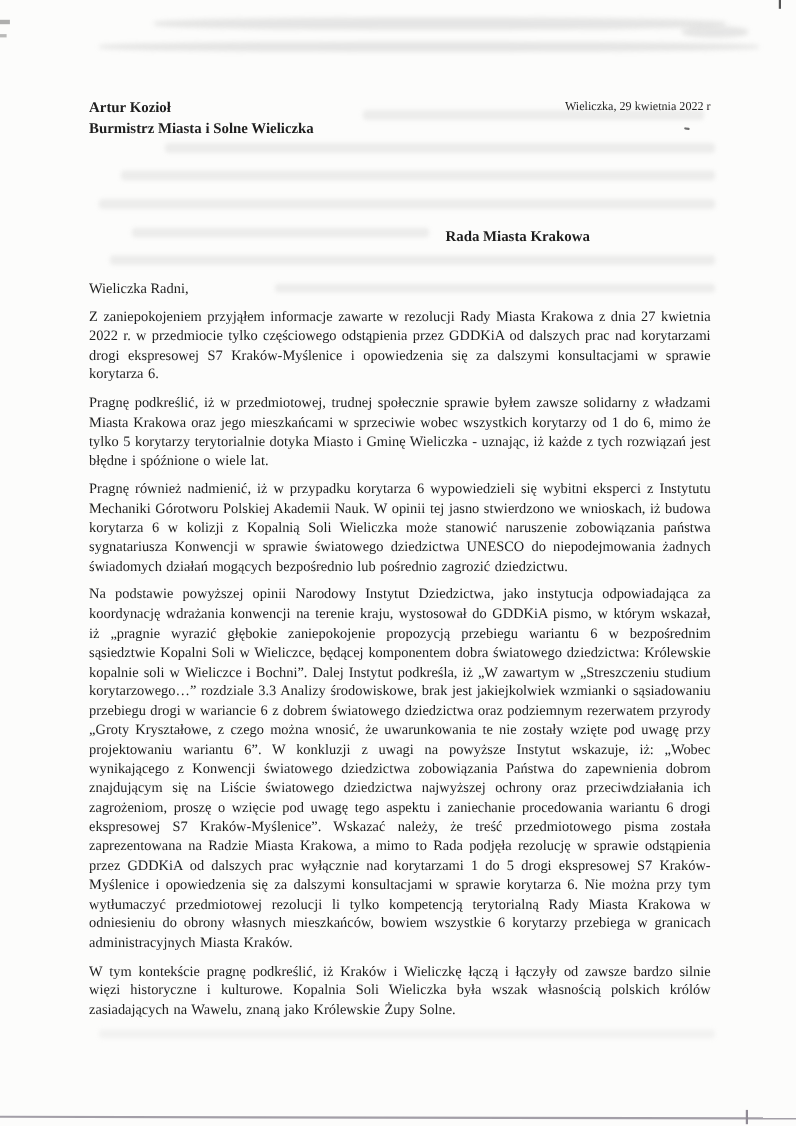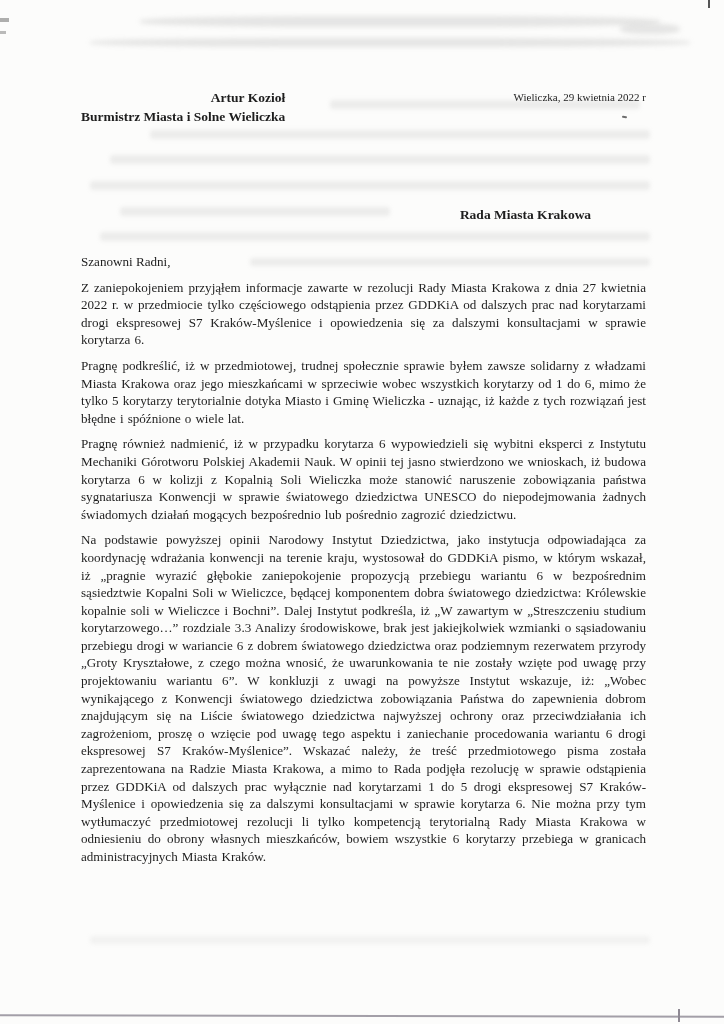--- a/index.html
+++ b/index.html
@@ -30,35 +30,33 @@
   .header-row {
     display: flex;
     justify-content: space-between;
     align-items: flex-start;
   }
   .sender-block {
     font-weight: bold;
     font-size: 13.5px;
     line-height: 19px;
     white-space: nowrap;
-    text-align: right;
   }
   .place-date {
     font-size: 11px;
     line-height: 19px;
     white-space: nowrap;
   }
   .recipient {
     margin-top: 79px;
     padding-left: 324px;
     font-weight: bold;
     font-size: 13.5px;
     line-height: 19px;
     white-space: nowrap;
-    text-align: center;
   }
   .salutation {
     margin-top: 29px;
   }
   .body p.para {
     margin: 8px 0 0 0;
     text-align: justify;
     text-justify: inter-word;
     word-spacing: 0.06em;
   }
@@ -121,27 +119,28 @@
     <div class="header-row">
       <div class="sender-block">
         <div>Artur Kozioł</div>
         <div>Burmistrz Miasta i Solne Wieliczka</div>
       </div>
       <div class="place-date">Wieliczka, 29 kwietnia 2022 r</div>
     </div>
 
     <div class="recipient">Rada Miasta Krakowa</div>
 
-    <div class="salutation">Szanowni Radni,</div>
+    <div class="salutation">Wieliczka Radni,</div>
 
     <div class="body">
       <p class="para">Z zaniepokojeniem przyjąłem informacje zawarte w rezolucji Rady Miasta Krakowa z dnia 27 kwietnia 2022 r. w przedmiocie tylko częściowego odstąpienia przez GDDKiA od dalszych prac nad korytarzami drogi ekspresowej S7 Kraków-Myślenice i opowiedzenia się za dalszymi konsultacjami w sprawie korytarza 6.</p>
       <p class="para">Pragnę podkreślić, iż w przedmiotowej, trudnej społecznie sprawie byłem zawsze solidarny z władzami Miasta Krakowa oraz jego mieszkańcami w sprzeciwie wobec wszystkich korytarzy od 1 do 6, mimo że tylko 5 korytarzy terytorialnie dotyka Miasto i Gminę Wieliczka - uznając, iż każde z tych rozwiązań jest błędne i spóźnione o wiele lat.</p>
       <p class="para">Pragnę również nadmienić, iż w przypadku korytarza 6 wypowiedzieli się wybitni eksperci z Instytutu Mechaniki Górotworu Polskiej Akademii Nauk. W opinii tej jasno stwierdzono we wnioskach, iż budowa korytarza 6 w kolizji z Kopalnią Soli Wieliczka może stanowić naruszenie zobowiązania państwa sygnatariusza Konwencji w sprawie światowego dziedzictwa UNESCO do niepodejmowania żadnych świadomych działań mogących bezpośrednio lub pośrednio zagrozić dziedzictwu.</p>
       <p class="para">Na podstawie powyższej opinii Narodowy Instytut Dziedzictwa, jako instytucja odpowiadająca za koordynację wdrażania konwencji na terenie kraju, wystosował do GDDKiA pismo, w którym wskazał, iż „pragnie wyrazić głębokie zaniepokojenie propozycją przebiegu wariantu 6 w bezpośrednim sąsiedztwie Kopalni Soli w Wieliczce, będącej komponentem dobra światowego dziedzictwa: Królewskie kopalnie soli w Wieliczce i Bochni”. Dalej Instytut podkreśla, iż „W zawartym w „Streszczeniu studium korytarzowego…” rozdziale 3.3 Analizy środowiskowe, brak jest jakiejkolwiek wzmianki o sąsiadowaniu przebiegu drogi w wariancie 6 z dobrem światowego dziedzictwa oraz podziemnym rezerwatem przyrody „Groty Kryształowe, z czego można wnosić, że uwarunkowania te nie zostały wzięte pod uwagę przy projektowaniu wariantu 6”. W konkluzji z uwagi na powyższe Instytut wskazuje, iż: „Wobec wynikającego z Konwencji światowego dziedzictwa zobowiązania Państwa do zapewnienia dobrom znajdującym się na Liście światowego dziedzictwa najwyższej ochrony oraz przeciwdziałania ich zagrożeniom, proszę o wzięcie pod uwagę tego aspektu i zaniechanie procedowania wariantu 6 drogi ekspresowej S7 Kraków-Myślenice”. Wskazać należy, że treść przedmiotowego pisma została zaprezentowana na Radzie Miasta Krakowa, a mimo to Rada podjęła rezolucję w sprawie odstąpienia przez GDDKiA od dalszych prac wyłącznie nad korytarzami 1 do 5 drogi ekspresowej S7 Kraków-Myślenice i opowiedzenia się za dalszymi konsultacjami w sprawie korytarza 6. Nie można przy tym wytłumaczyć przedmiotowej rezolucji li tylko kompetencją terytorialną Rady Miasta Krakowa w odniesieniu do obrony własnych mieszkańców, bowiem wszystkie 6 korytarzy przebiega w granicach administracyjnych Miasta Kraków.</p>
+      <p class="para">W tym kontekście pragnę podkreślić, iż Kraków i Wieliczkę łączą i łączyły od zawsze bardzo silnie więzi historyczne i kulturowe. Kopalnia Soli Wieliczka była wszak własnością polskich królów zasiadających na Wawelu, znaną jako Królewskie Żupy Solne.</p>
     </div>
   </div>
 
   <div class="mark stray-dot" style="left:622px; top:116px;"></div>
   <div class="mark corner-tick-tr" style="left:708px; top:0;"></div>
   <div class="mark edge-dash-1" style="left:0; top:18px;"></div>
   <div class="mark edge-dash-2" style="left:0; top:31px;"></div>
   <div class="mark bottom-scan-line"></div>
   <div class="mark bottom-tick"></div>
 

